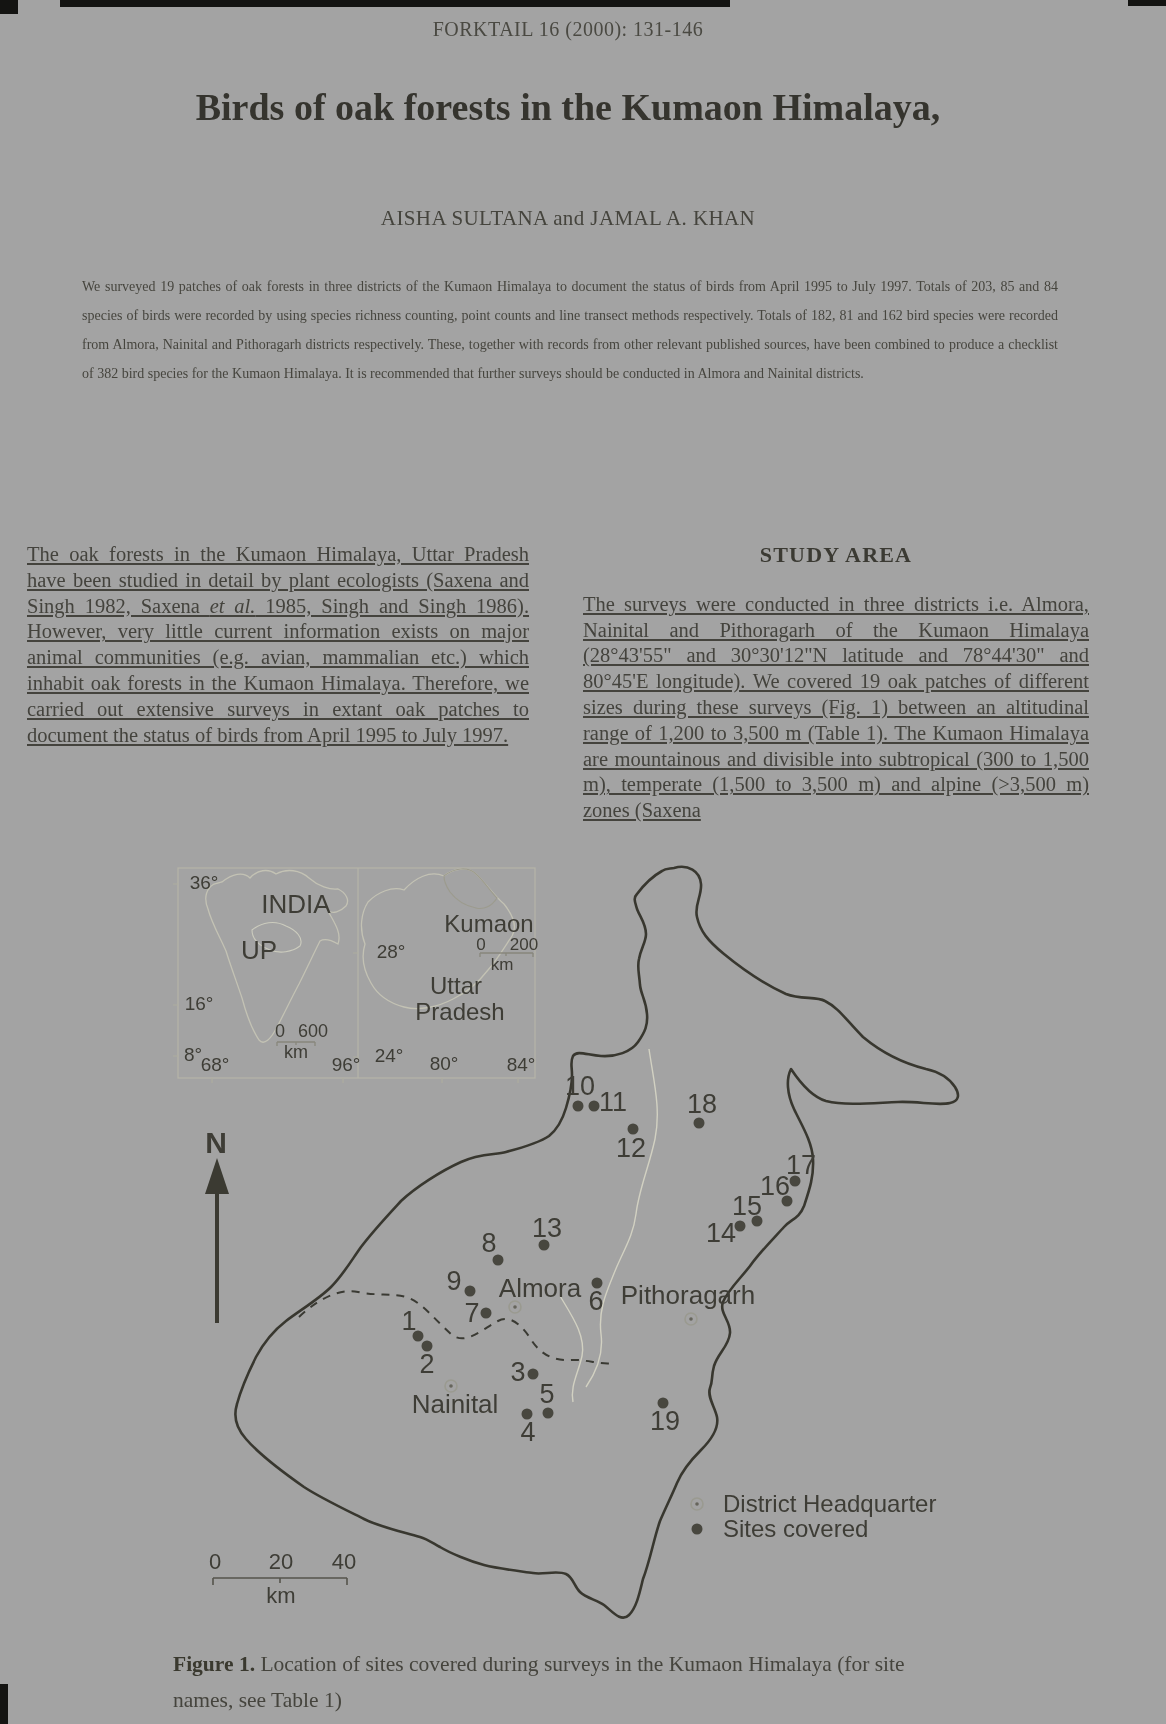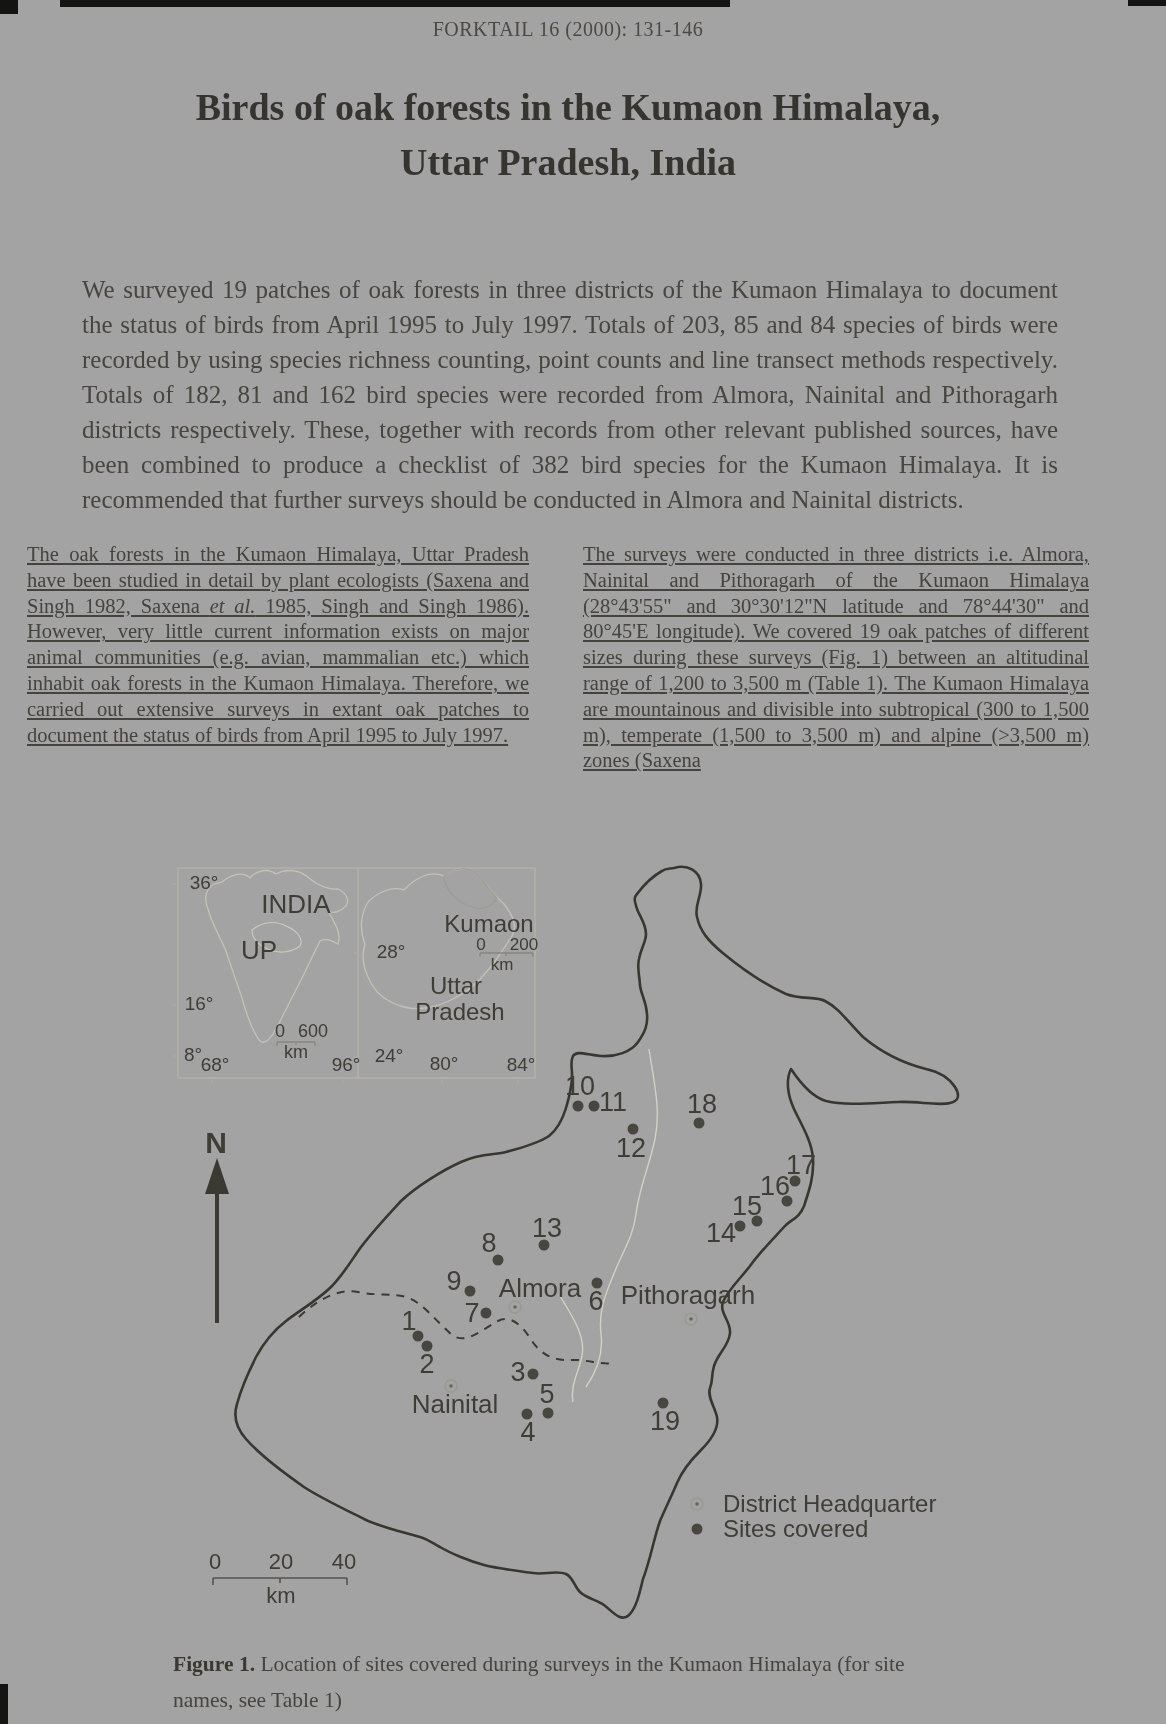--- a/index.html
+++ b/index.html
@@ -12,21 +12,21 @@
   
   .art{background:#141412;}
   
   .journal-header{left:36px; top:18px; width:1064px; text-align:center;
     font-size:20px; letter-spacing:.5px; color:#4a4942;}
   .paper-title{left:36px; top:80px; width:1064px; text-align:center;
     font-size:38px; line-height:55px; font-weight:bold; color:#35342e;}
   .paper-authors{left:36px; top:206px; width:1064px; text-align:center;
     font-size:21px; letter-spacing:.4px; color:#45443d;}
   .paper-abstract{left:82px; top:272px; width:976px;
-    font-size:25px; line-height:35px; text-align:justify; color:#46453e;}
+    font-size:14px; line-height:29px; text-align:justify; color:#46453e;}
   
   .col{top:542px; font-size:20.5px; line-height:25.8px; text-align:justify;}
   .col-left{left:27px; width:502px;}
   .col-right{left:583px; width:506px;}
   .sec-heading{display:block; text-align:center; font-weight:bold; font-size:22px;
     letter-spacing:1.2px; color:#3b3a33; margin-bottom:24px;}
   .col p{margin:0;text-decoration:underline;}
   
   svg.fig{left:0; top:0; width:1166px; height:1724px; pointer-events:none;}
   svg.fig text{font-family:"Liberation Sans", sans-serif; fill:#3e3d36;}
@@ -41,31 +41,32 @@
 
   <div class="abs art" style="left:0;top:0;width:18px;height:14px;"></div>
   <div class="abs art" style="left:60px;top:0;width:670px;height:7px;"></div>
   <div class="abs art" style="left:1128px;top:0;width:38px;height:6px;"></div>
   <div class="abs art" style="left:0;top:1684px;width:8px;height:40px;"></div>
 
   <div class="abs journal-header">FORKTAIL 16 (2000): 131-146</div>
 
   <div class="abs paper-title">
     <span>Birds of oak forests in the Kumaon Himalaya,</span><br>
-    <span>Uttar Pradesh, India</span>
   </div>
 
+  <div class="abs paper-authors">AISHA SULTANA and JAMAL A. KHAN</div>
 
   <div class="abs paper-abstract">We surveyed 19 patches of oak forests in three districts of the Kumaon Himalaya to document the status of birds from April 1995 to July 1997. Totals of 203, 85 and 84 species of birds were recorded by using species richness counting, point counts and line transect methods respectively. Totals of 182, 81 and 162 bird species were recorded from Almora, Nainital and Pithoragarh districts respectively. These, together with records from other relevant published sources, have been combined to produce a checklist of 382 bird species for the Kumaon Himalaya. It is recommended that further surveys should be conducted in Almora and Nainital districts.</div>
 
   <div class="abs col col-left">
     <p><span>The oak forests in the Kumaon Himalaya, Uttar Pradesh have been studied in detail by plant ecologists (Saxena and Singh 1982, Saxena </span><i>et al.</i><span> 1985, Singh and Singh 1986). However, very little current information exists on major animal communities (e.g. avian, mammalian etc.) which inhabit oak forests in the Kumaon Himalaya. Therefore, we carried out extensive surveys in extant oak patches to document the status of birds from April 1995 to July 1997.</span></p>
   </div>
 
   <div class="abs col col-right">
+    <span class="sec-heading">STUDY AREA</span>
     <p>The surveys were conducted in three districts i.e. Almora, Nainital and Pithoragarh of the Kumaon Himalaya (28°43'55" and 30°30'12"N latitude and 78°44'30" and 80°45'E longitude). We covered 19 oak patches of different sizes during these surveys (Fig. 1) between an altitudinal range of 1,200 to 3,500 m (Table 1). The Kumaon Himalaya are mountainous and divisible into subtropical (300 to 1,500 m), temperate (1,500 to 3,500 m) and alpine (&gt;3,500 m) zones (Saxena</p>
   </div>
 
   <svg id="map-svg" class="abs fig" viewBox="0 0 1166 1724">
 
     <g stroke="#b6b5a8" stroke-width="1.2" fill="none">
       <rect x="178" y="868" width="357" height="210"></rect>
       <line x1="358" y1="868" x2="358" y2="1078"></line>
       <path d="M178,884 h-5 M178,1005 h-5 M178,1056 h-5 M212,1078 v5 M343,1078 v5 M358,953 h-5 M358,1057 h-5 M442,1078 v5 M518,1078 v5" stroke="#aeada0"></path>
     </g>

